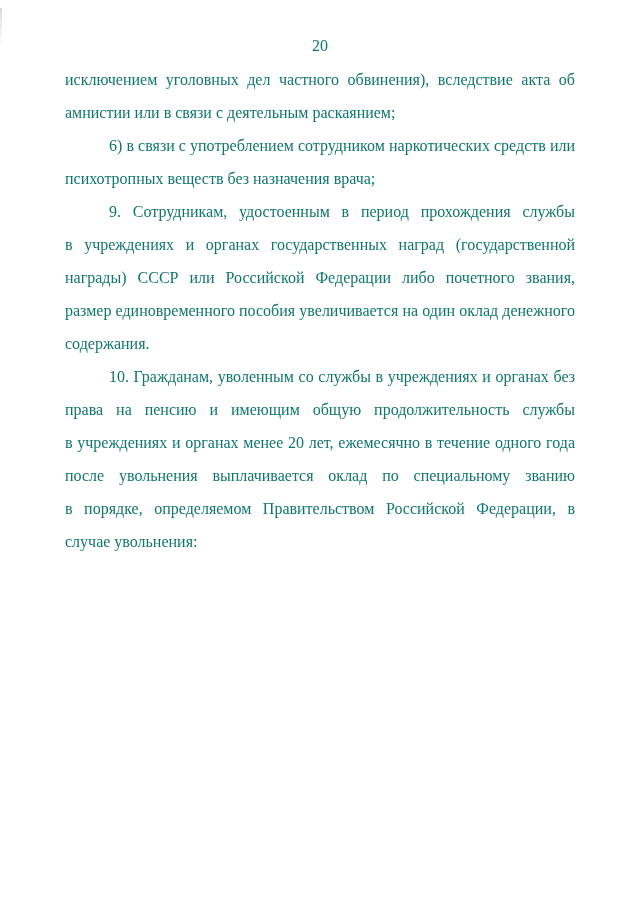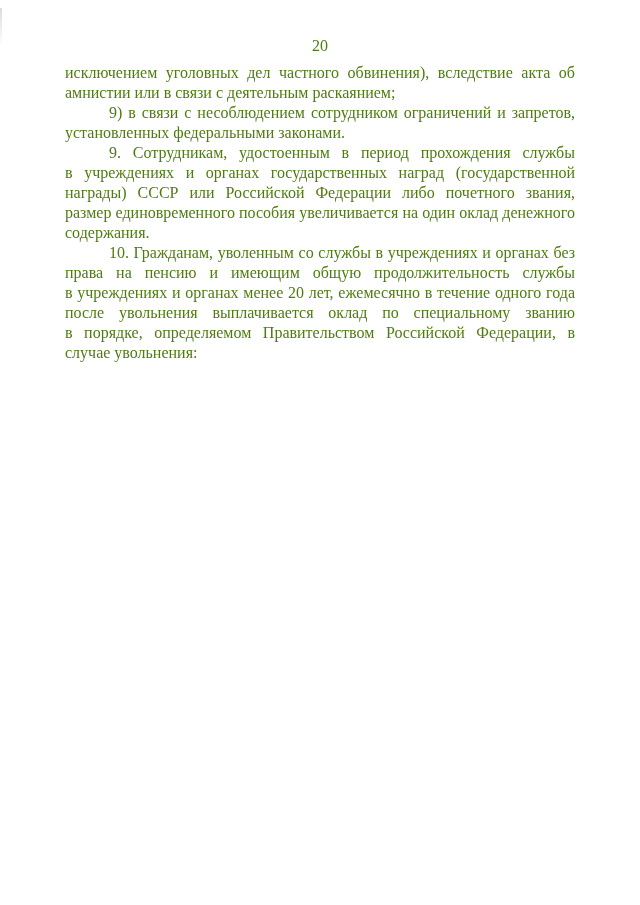--- a/index.html
+++ b/index.html
@@ -7,21 +7,21 @@
     padding: 0;
     background: #ffffff;
   }
   .page {
     position: relative;
     width: 640px;
     height: 905px;
     background: #ffffff;
     overflow: hidden;
     font-family: "Liberation Serif", "DejaVu Serif", serif;
-    color: #4d7c0f;
+    color: #0f766e;
   }
   .scan-edge {
     position: absolute;
     left: 0;
     top: 8px;
     width: 2px;
     height: 38px;
     background: linear-gradient(to bottom, rgba(190,190,190,0.55), rgba(190,190,190,0));
     pointer-events: none;
   }
@@ -33,37 +33,37 @@
     text-align: center;
     font-size: 16px;
     line-height: 34.8px;
   }
   .content {
     position: absolute;
     top: 63px;
     left: 65px;
     width: 510px;
     font-size: 16px;
-    line-height: 20px;
+    line-height: 33px;
     text-align: justify;
     hyphens: none;
   }
   .content p.para {
     margin: 0;
     padding: 0;
   }
   .content p.para.indent {
     text-indent: 44px;
   }
 </style>
 </head>
 <body>
 
 <div class="page">
   <div class="scan-edge"></div>
   <div class="page-number">20</div>
   <div class="content" id="paragraphs">
       <p class="para">исключением уголовных дел частного обвинения), вследствие акта об амнистии или в связи с деятельным раскаянием;</p>
-      <p class="para indent">9) в связи с несоблюдением сотрудником ограничений и запретов, установленных федеральными законами.</p>
+      <p class="para indent">6) в связи с употреблением сотрудником наркотических средств или психотропных веществ без назначения врача;</p>
       <p class="para indent">9. Сотрудникам, удостоенным в период прохождения службы в&nbsp;учреждениях и органах государственных наград (государственной награды) СССР или Российской Федерации либо почетного звания, размер единовременного пособия увеличивается на один оклад денежного содержания.</p>
       <p class="para indent">10. Гражданам, уволенным со службы в&nbsp;учреждениях и органах без права на пенсию и имеющим общую продолжительность службы в&nbsp;учреждениях и органах менее 20 лет, ежемесячно в течение одного года после увольнения выплачивается оклад по специальному званию в&nbsp;порядке, определяемом Правительством Российской Федерации, в случае увольнения:</p>
     </div>
 </div>
 
 </body></html>

